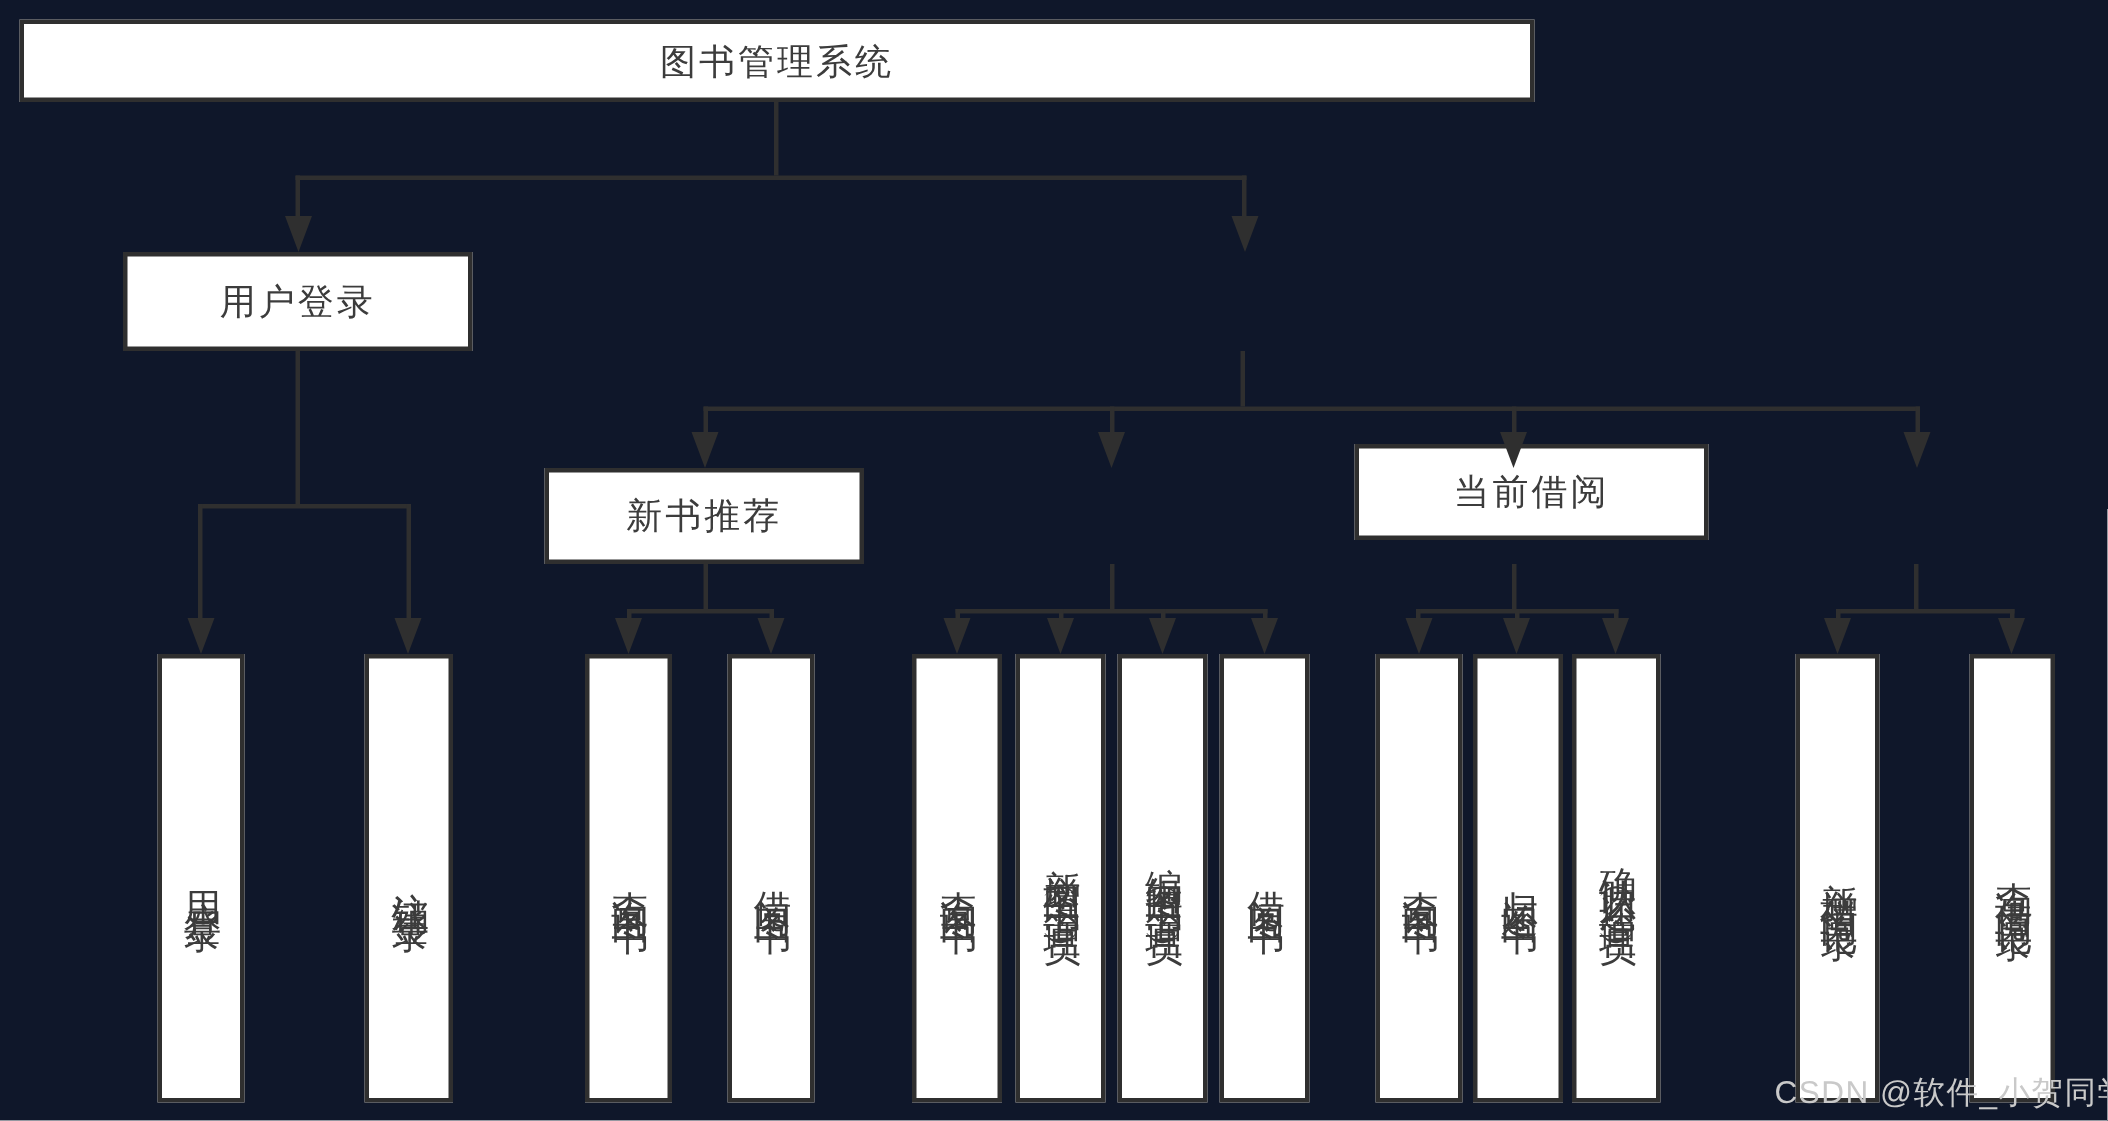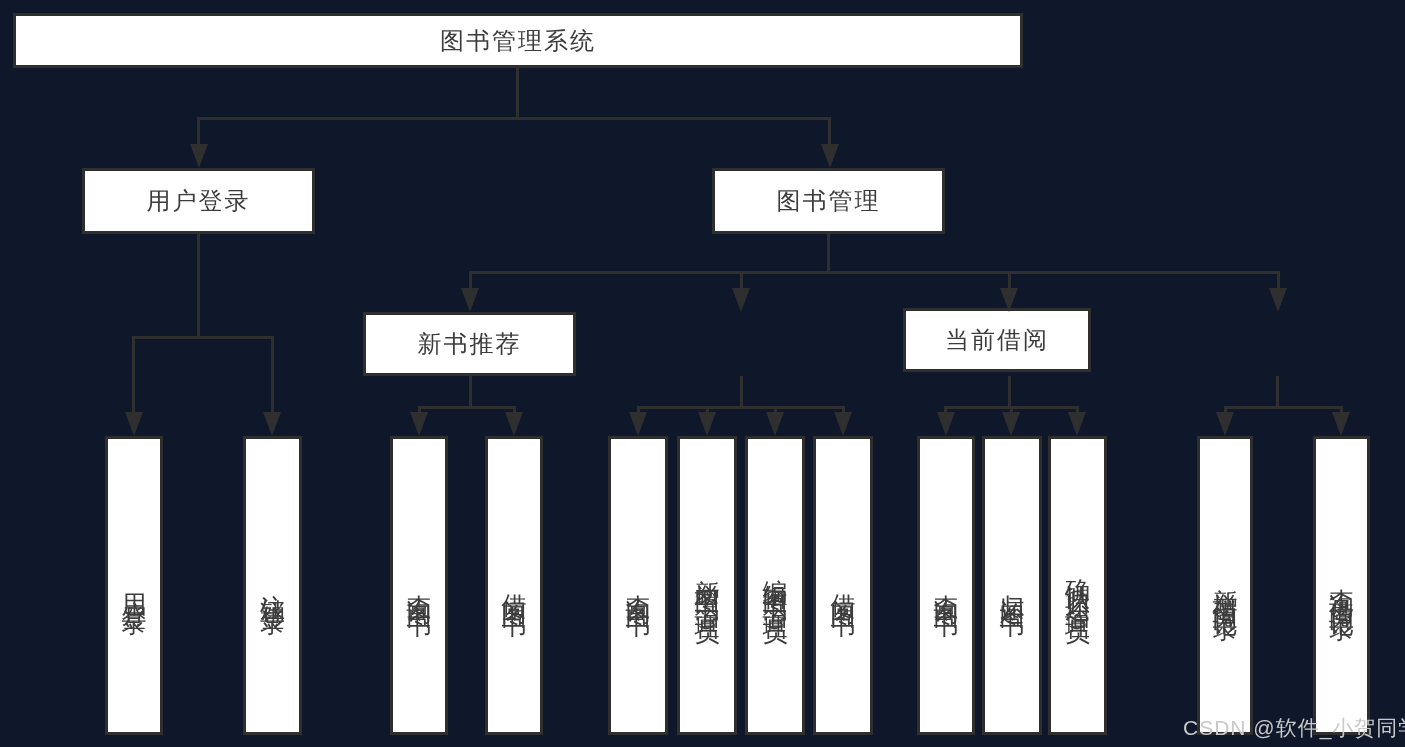--- a/index.html
+++ b/index.html
@@ -65,28 +65,25 @@
 
 <div class="canvas">
 
   <div class="node h" style="left:13px;top:13px;width:1010px;height:55px">
     <span class="lbl">图书管理系统</span>
   </div>
 
   <div class="node h" style="left:82px;top:168px;width:233px;height:66px">
     <span class="lbl">用户登录</span>
   </div>
-  <div class="node h" style="left:712px;top:168px;width:233px;height:66px">
-    <span class="lbl">图书管理</span>
-  </div>
 
   <div class="node h" style="left:363px;top:312px;width:213px;height:64px">
     <span class="lbl">新书推荐</span>
   </div>
-  <div class="node h" style="left:903px;top:308px;width:188px;height:64px">
+  <div class="node h" style="left:903px;top:296px;width:236px;height:64px">
     <span class="lbl">当前借阅</span>
   </div>
 
   <div class="node v" style="left:105px;top:436px;width:58px;height:299px">
     <span class="lbl">用户登录</span>
   </div>
   <div class="node v" style="left:243px;top:436px;width:59px;height:299px">
     <span class="lbl">注销登录</span>
   </div>
 

